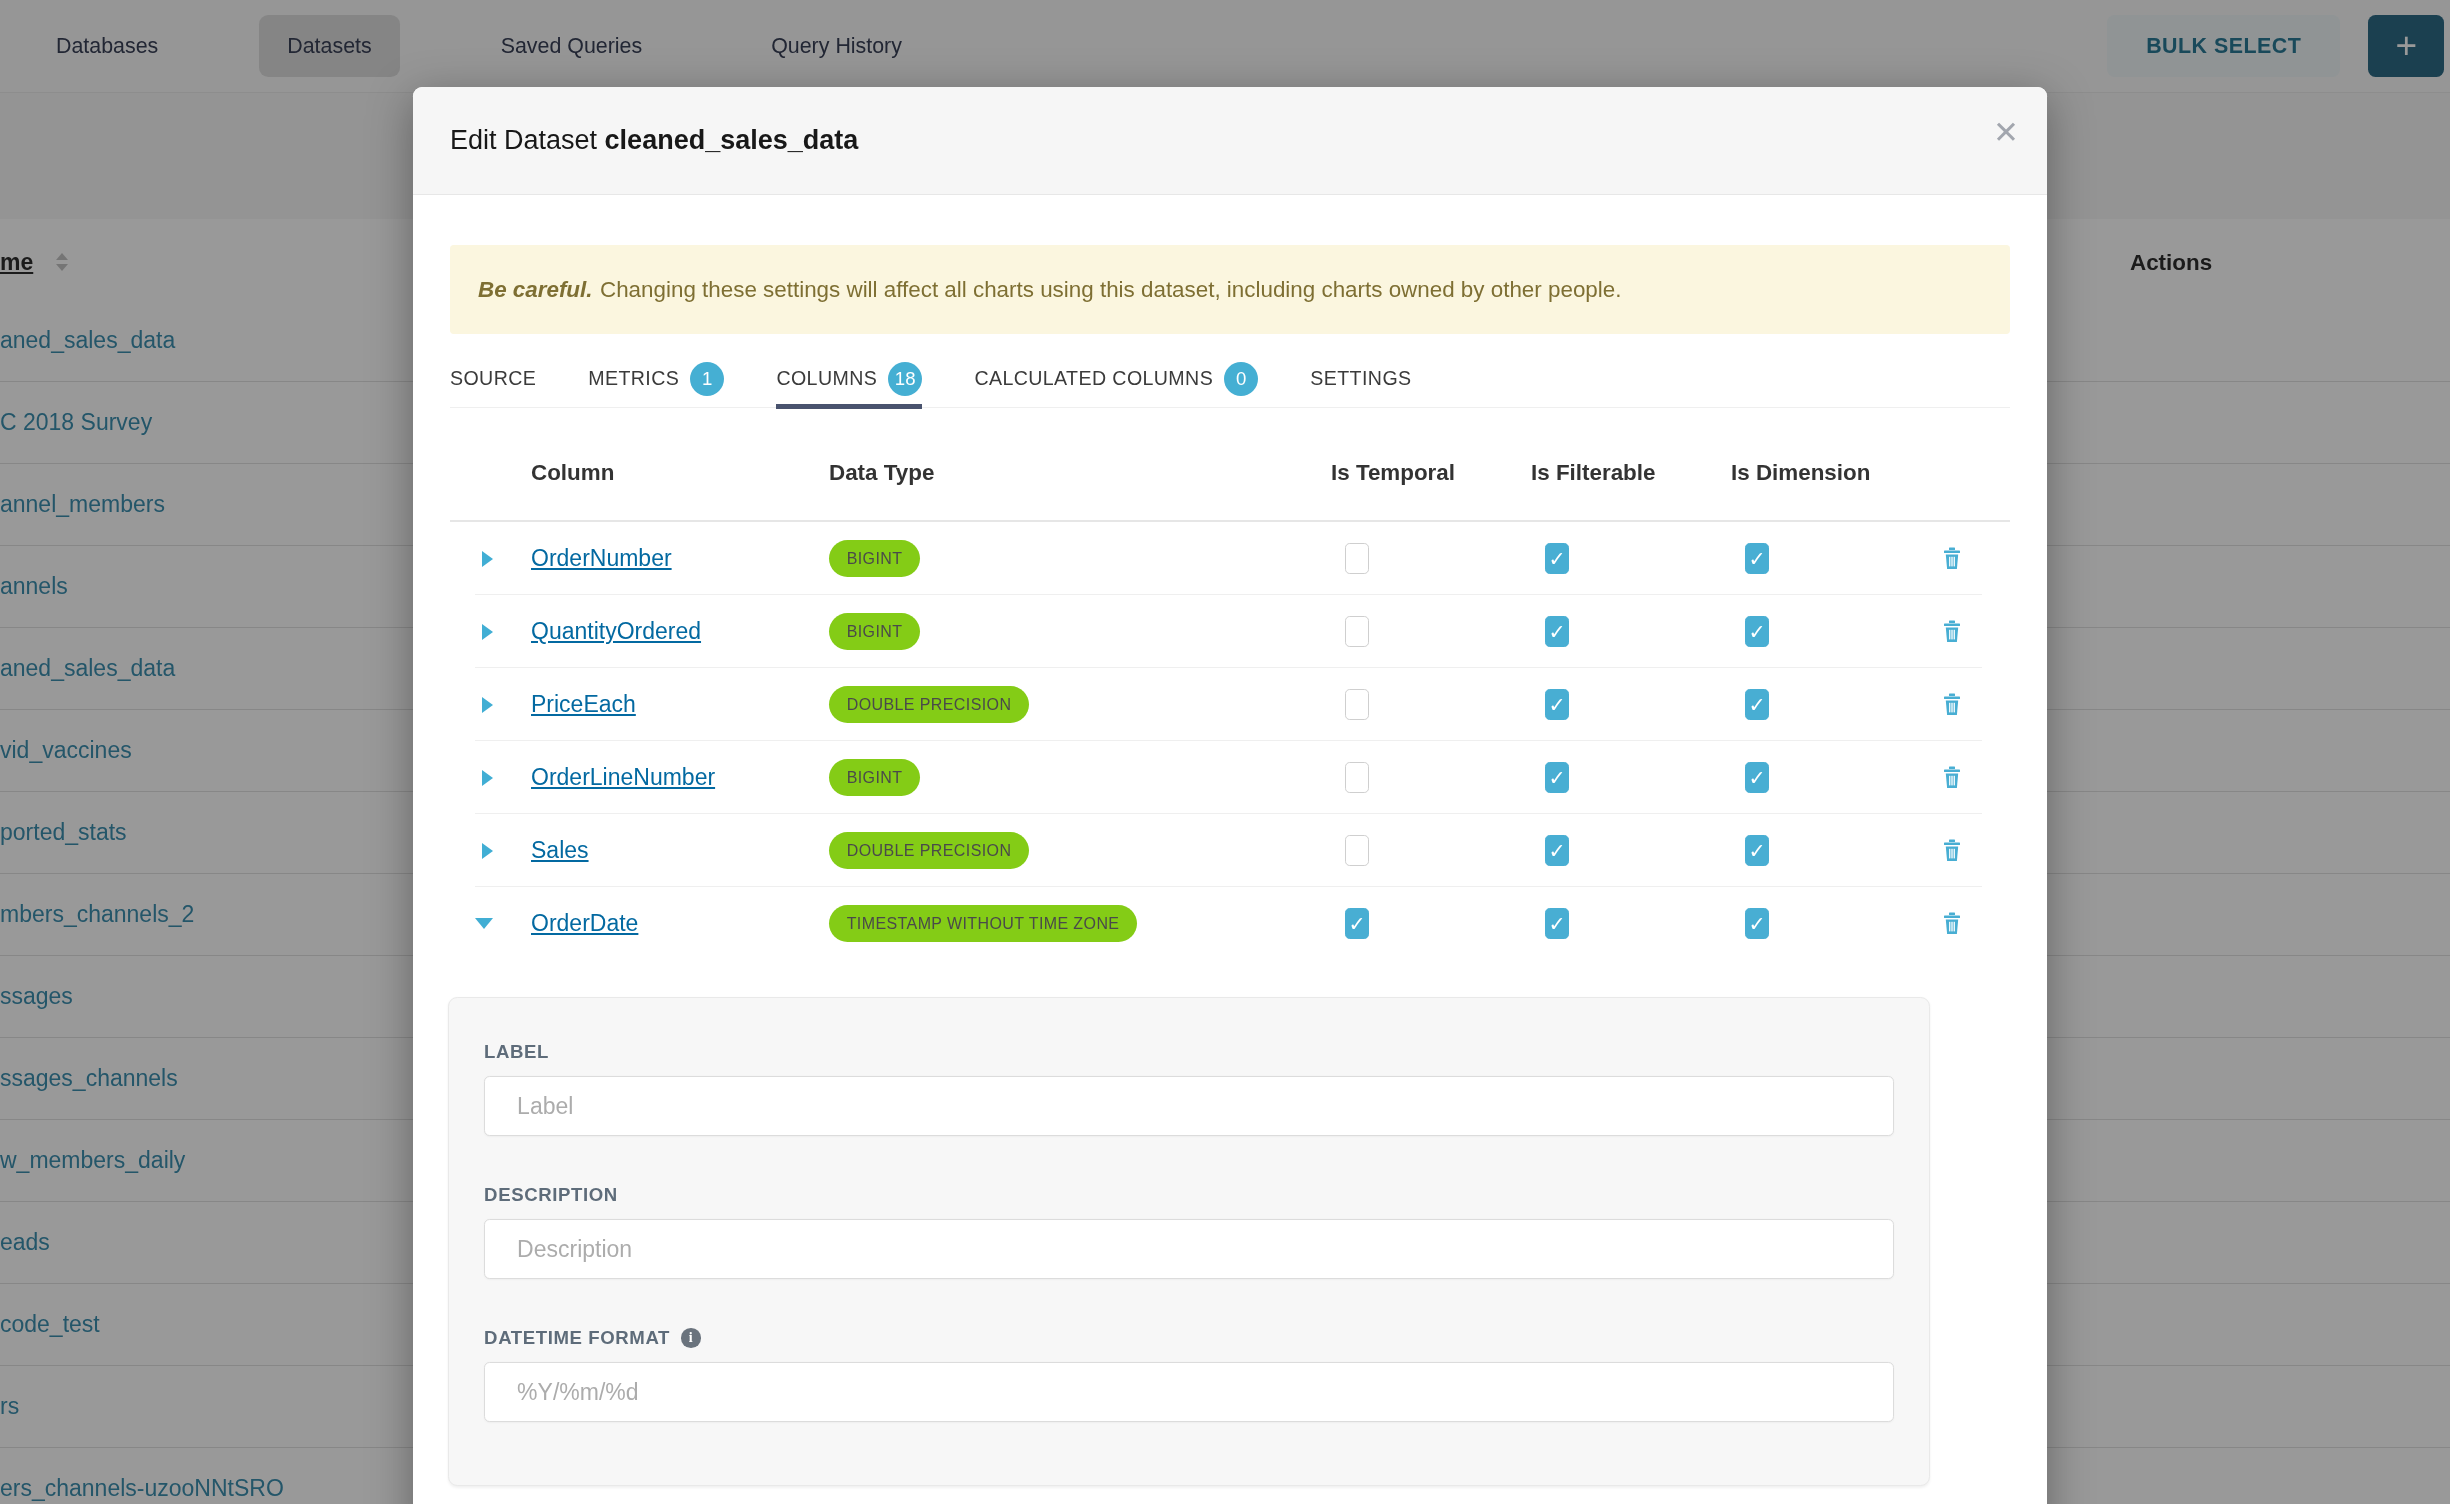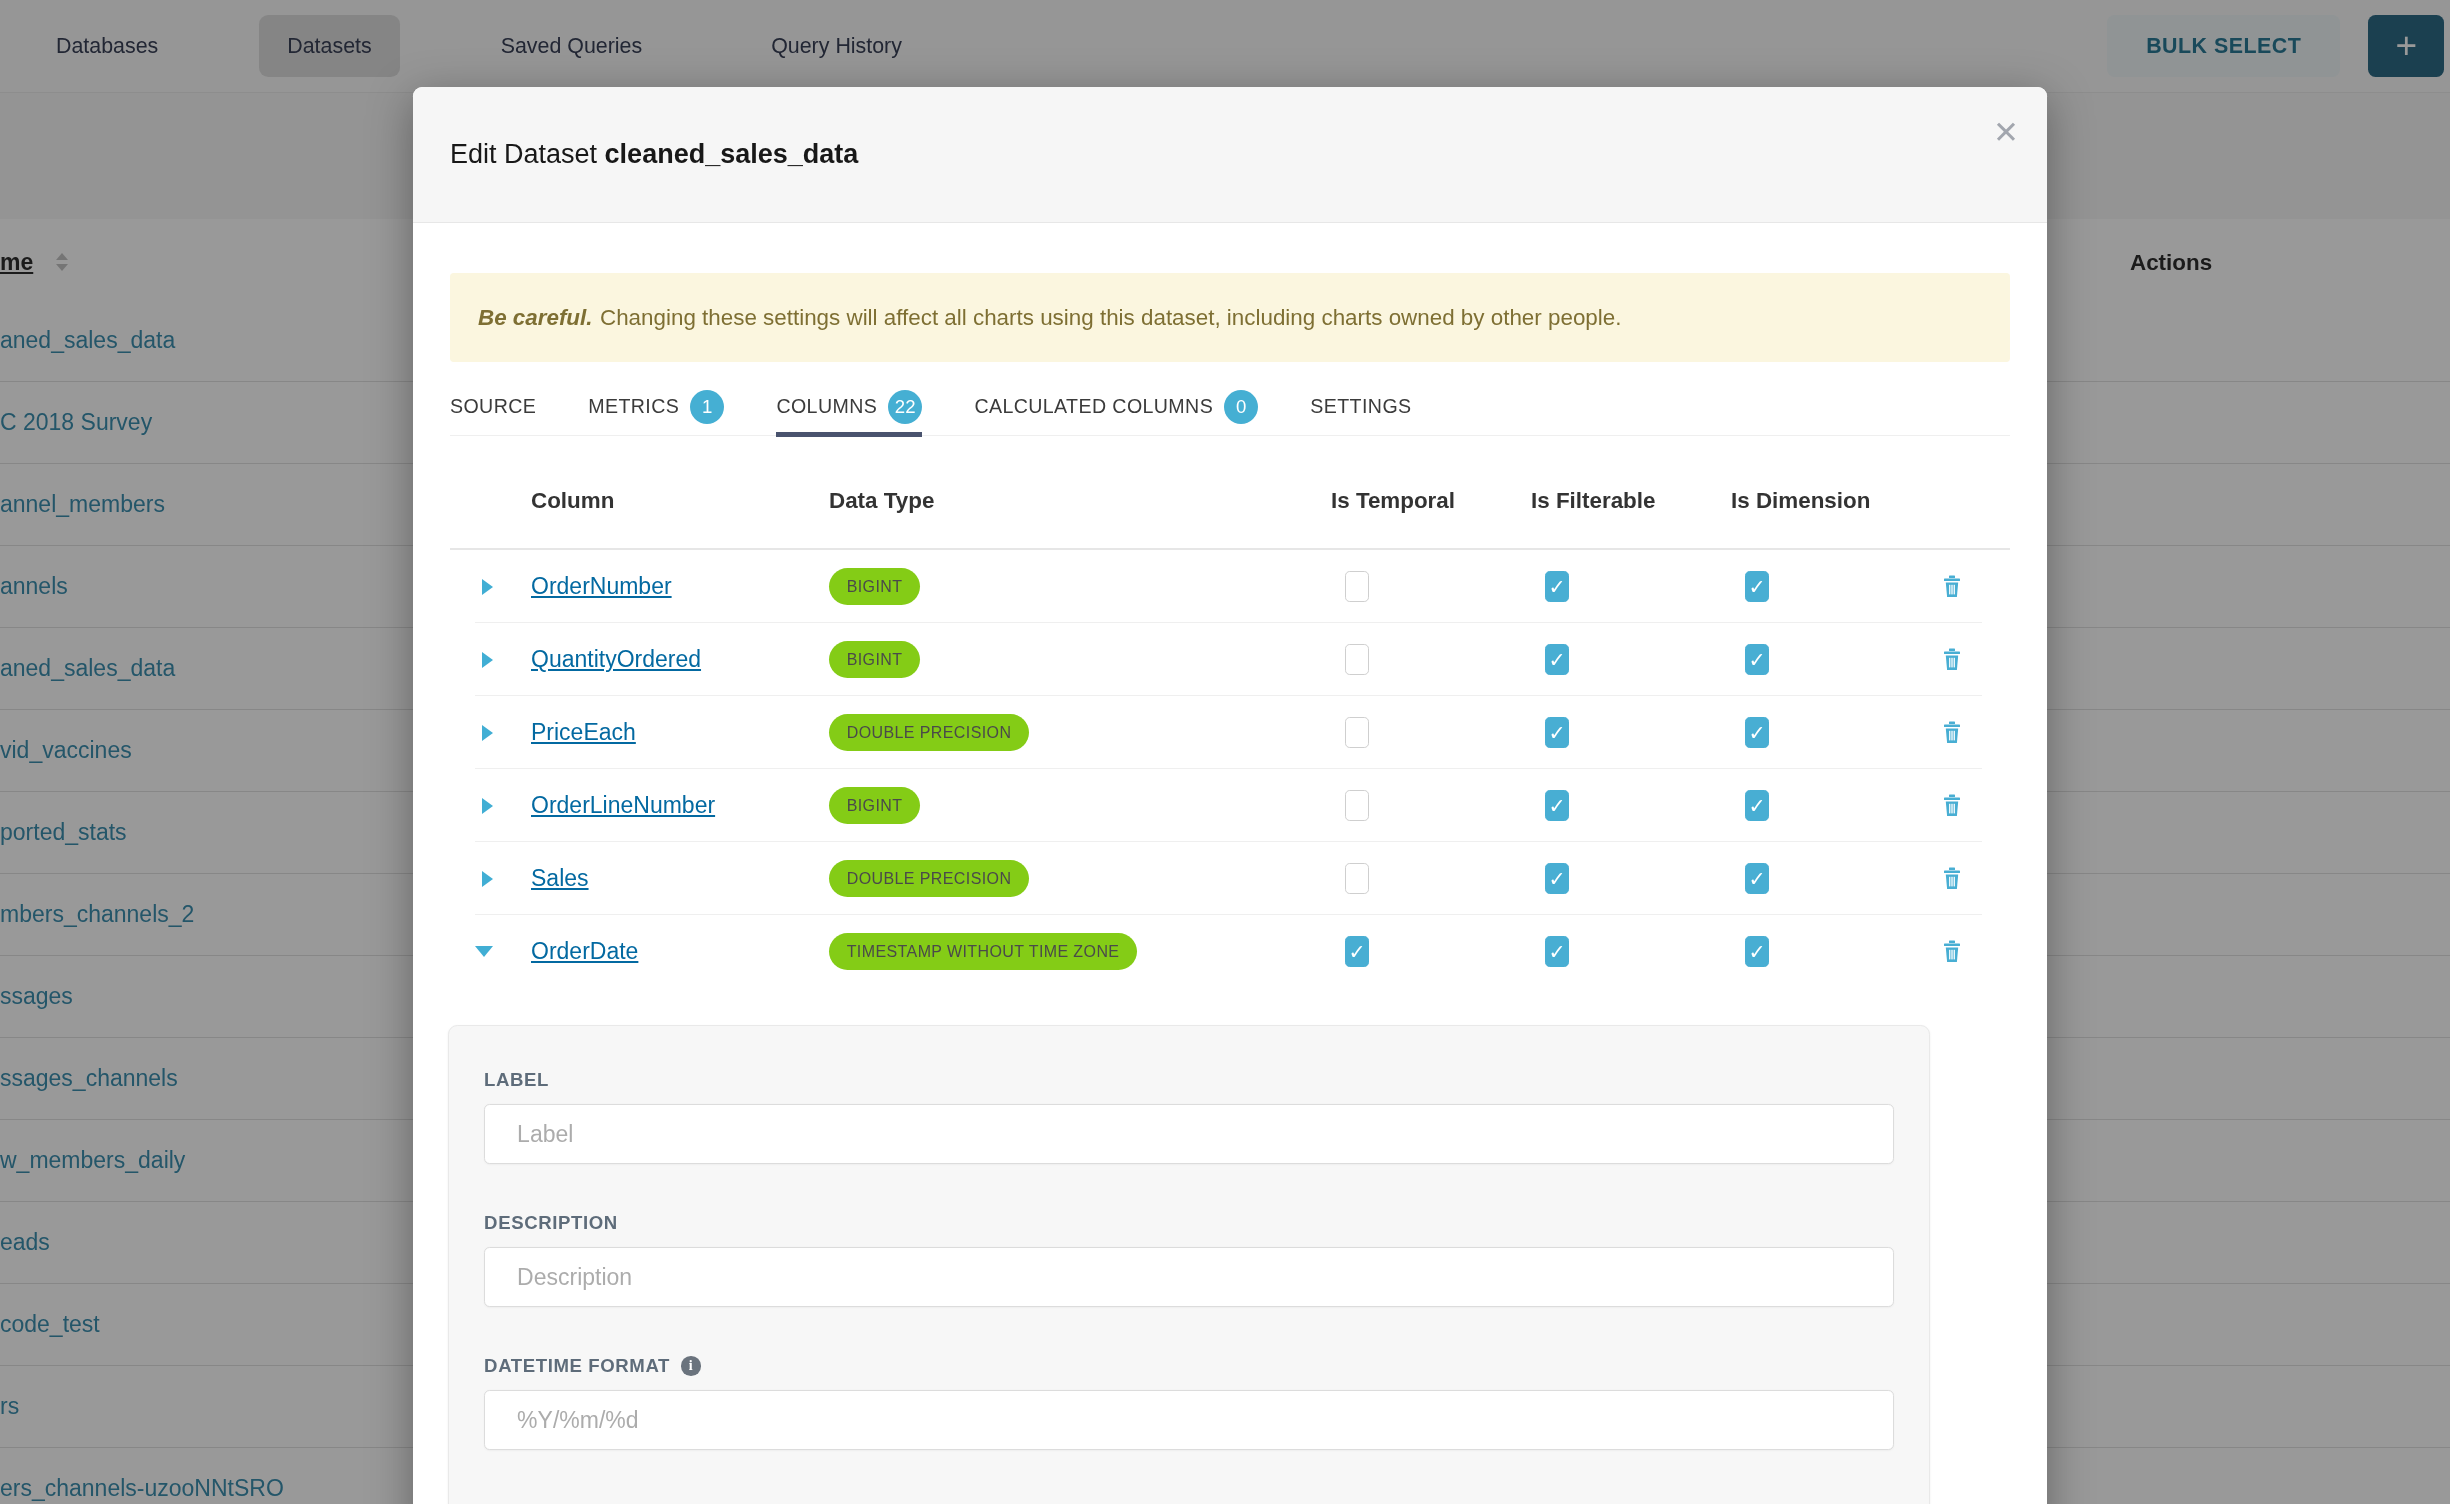--- a/index.html
+++ b/index.html
@@ -47,21 +47,21 @@
   .bg-row { height:82px; border-bottom:0.9px solid #E2E2E2; display:flex; align-items:center; }
   .bg-link { font-size:23px; color:#3C8FB0; cursor:pointer; white-space:nowrap; }
   
   .dim { position:absolute; inset:0; background:rgba(0,0,0,0.40); z-index:50; }
   
   .modal {
     position:absolute; left:413px; top:87px; width:1634px; height:1454px; z-index:100;
     background:#fff; border-radius:9.3px; box-shadow:0 11.2px 45px rgba(0,0,0,.35);
   }
   .mheader {
-    height:136px; background:#F6F6F6; border-bottom:0.9px solid #E7E7E7;
+    height:108px; background:#F6F6F6; border-bottom:0.9px solid #E7E7E7;
     border-radius:9.3px 9.3px 0 0; display:flex; align-items:center; padding:0 37px; position:relative;
   }
   .mtitle { font-size:27px; color:#181818; }
   .mtitle b { font-weight:700; }
   .mclose { position:absolute; right:28px; top:30px; font-size:31px; color:#A2A6AE; background:none; border:none; cursor:pointer; font-family:inherit; line-height:1; }
   .mbody { padding:0 37px; }
   .warning {
     margin-top:50px; height:89px; background:#FBF6DF; border-radius:3.7px;
     display:flex; align-items:center; padding:0 28px; font-size:22.4px; color:#7E6F33;
   }
@@ -218,21 +218,21 @@
       <div class="mtabs" id="mtabs">
           <div class="mtab">
             <span>SOURCE</span>
           </div>
           <div class="mtab">
             <span>METRICS</span>
             <span class="badge">1</span>
           </div>
           <div class="mtab active">
             <span>COLUMNS</span>
-            <span class="badge">22</span>
+            <span class="badge">18</span>
           </div>
           <div class="mtab">
             <span>CALCULATED COLUMNS</span>
             <span class="badge">0</span>
           </div>
           <div class="mtab">
             <span>SETTINGS</span>
           </div>
         </div>
 

